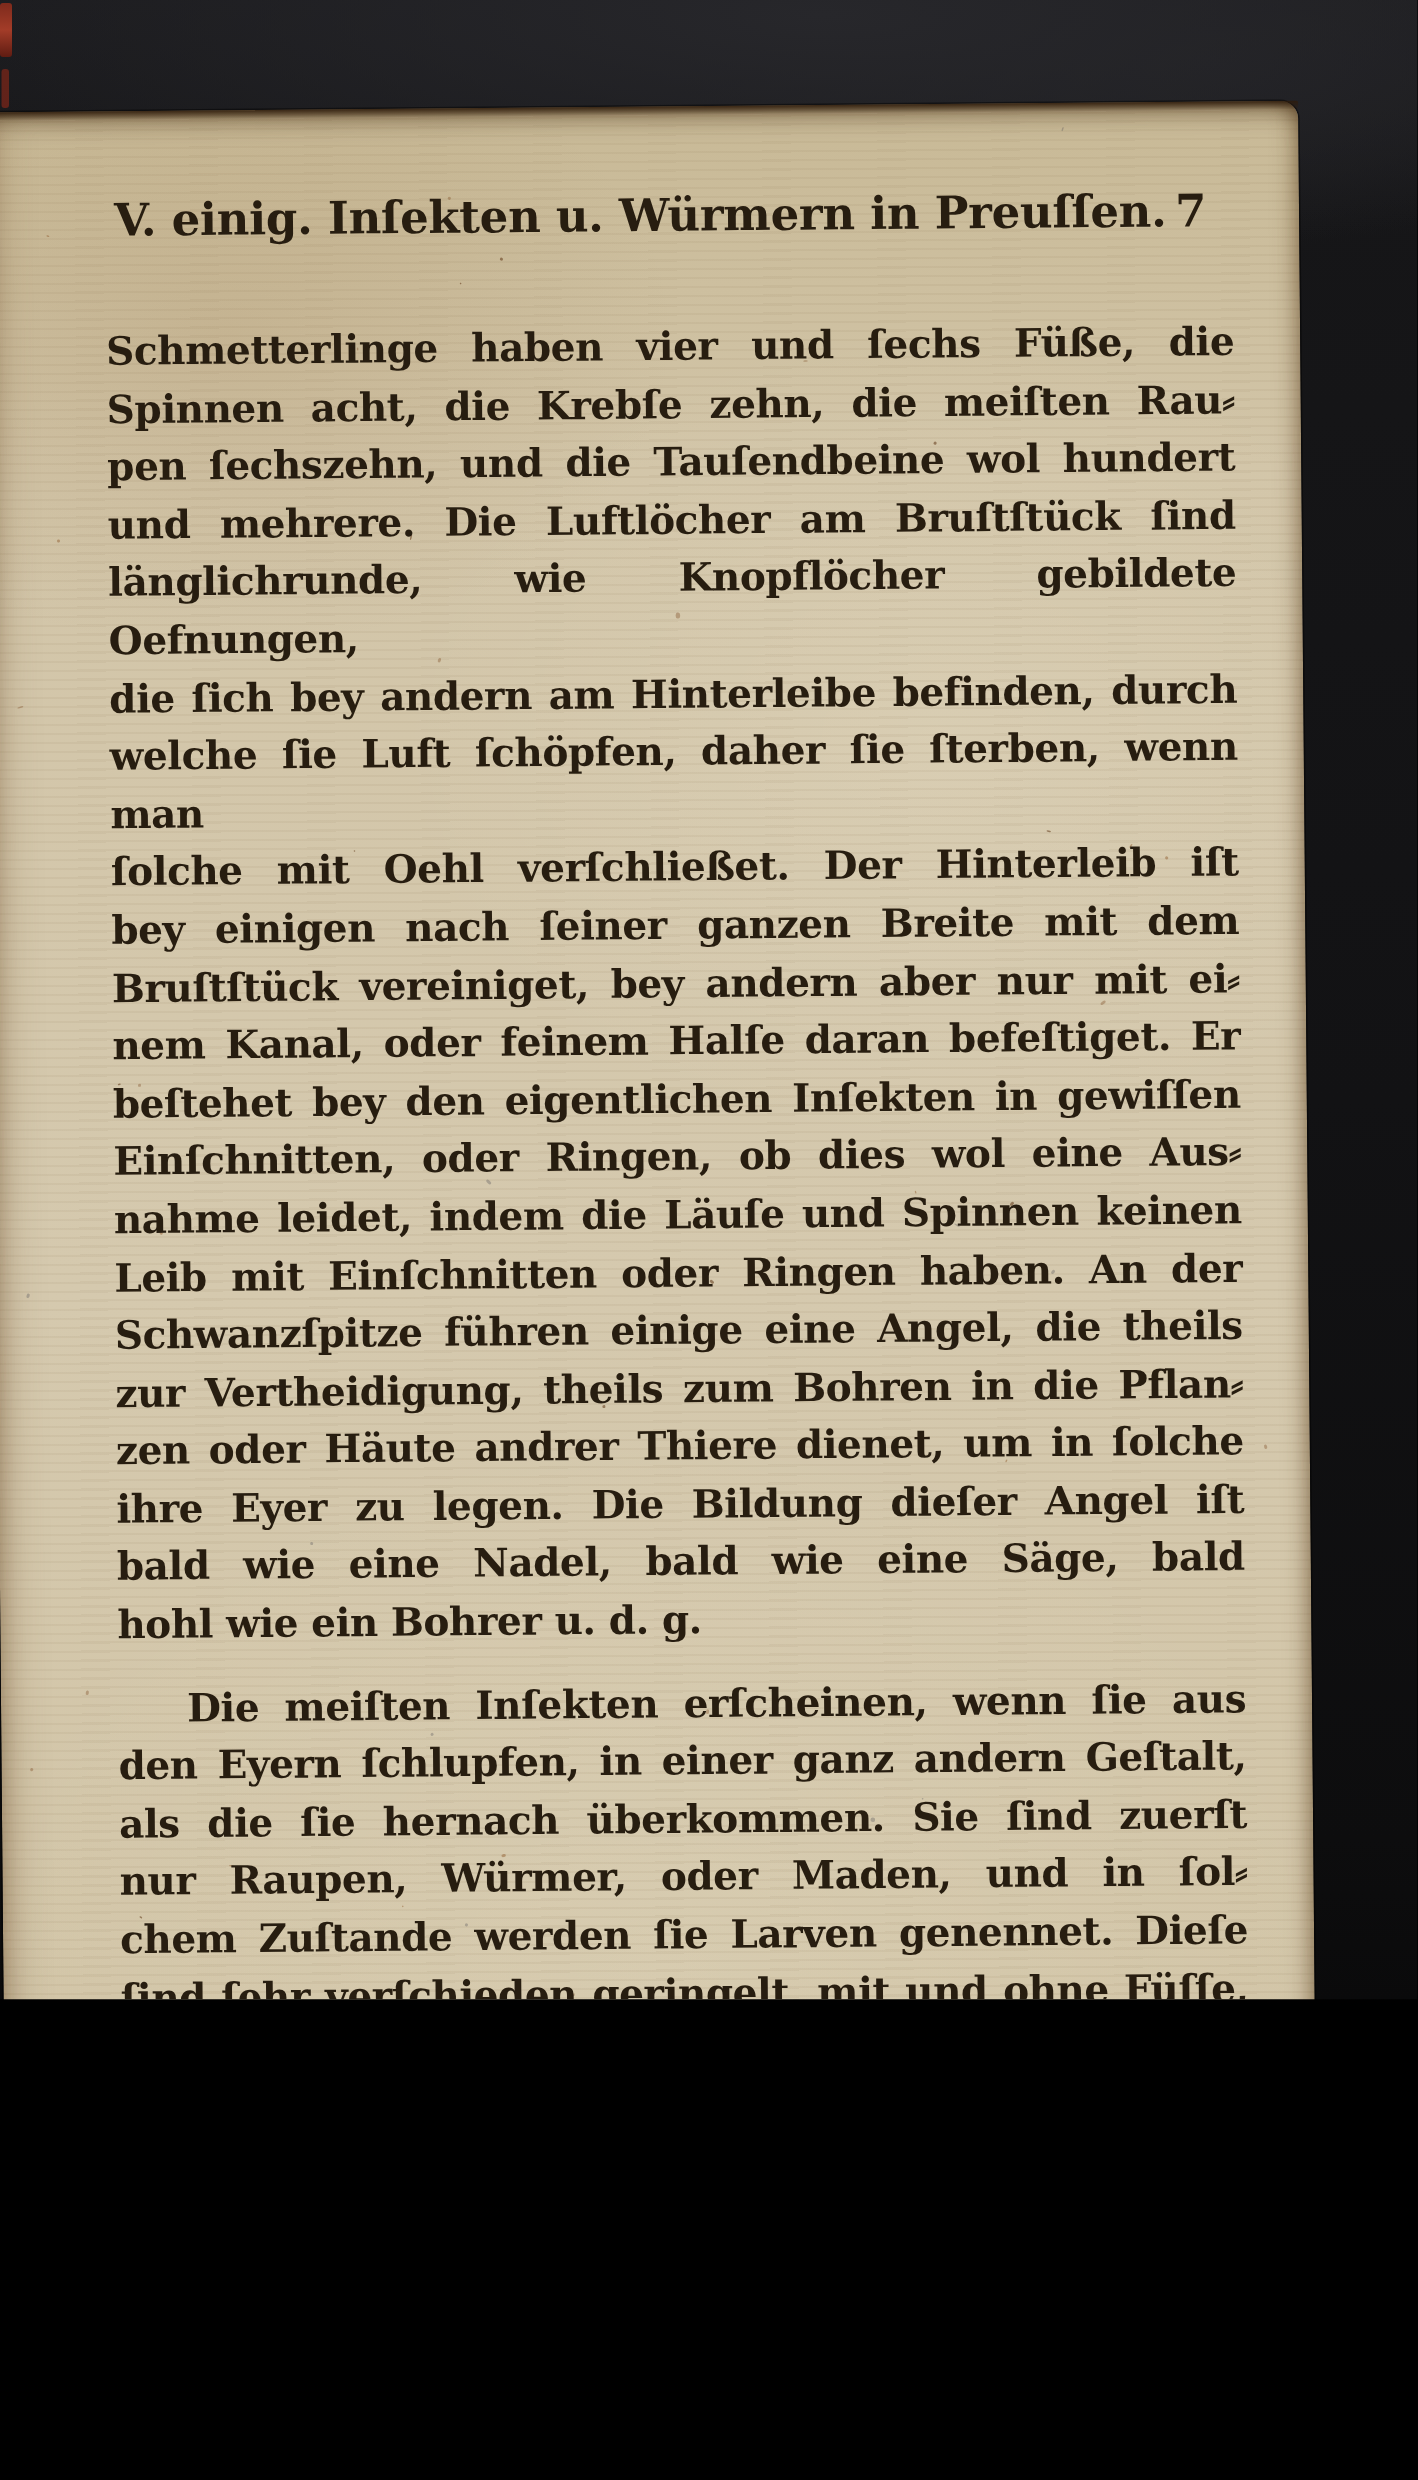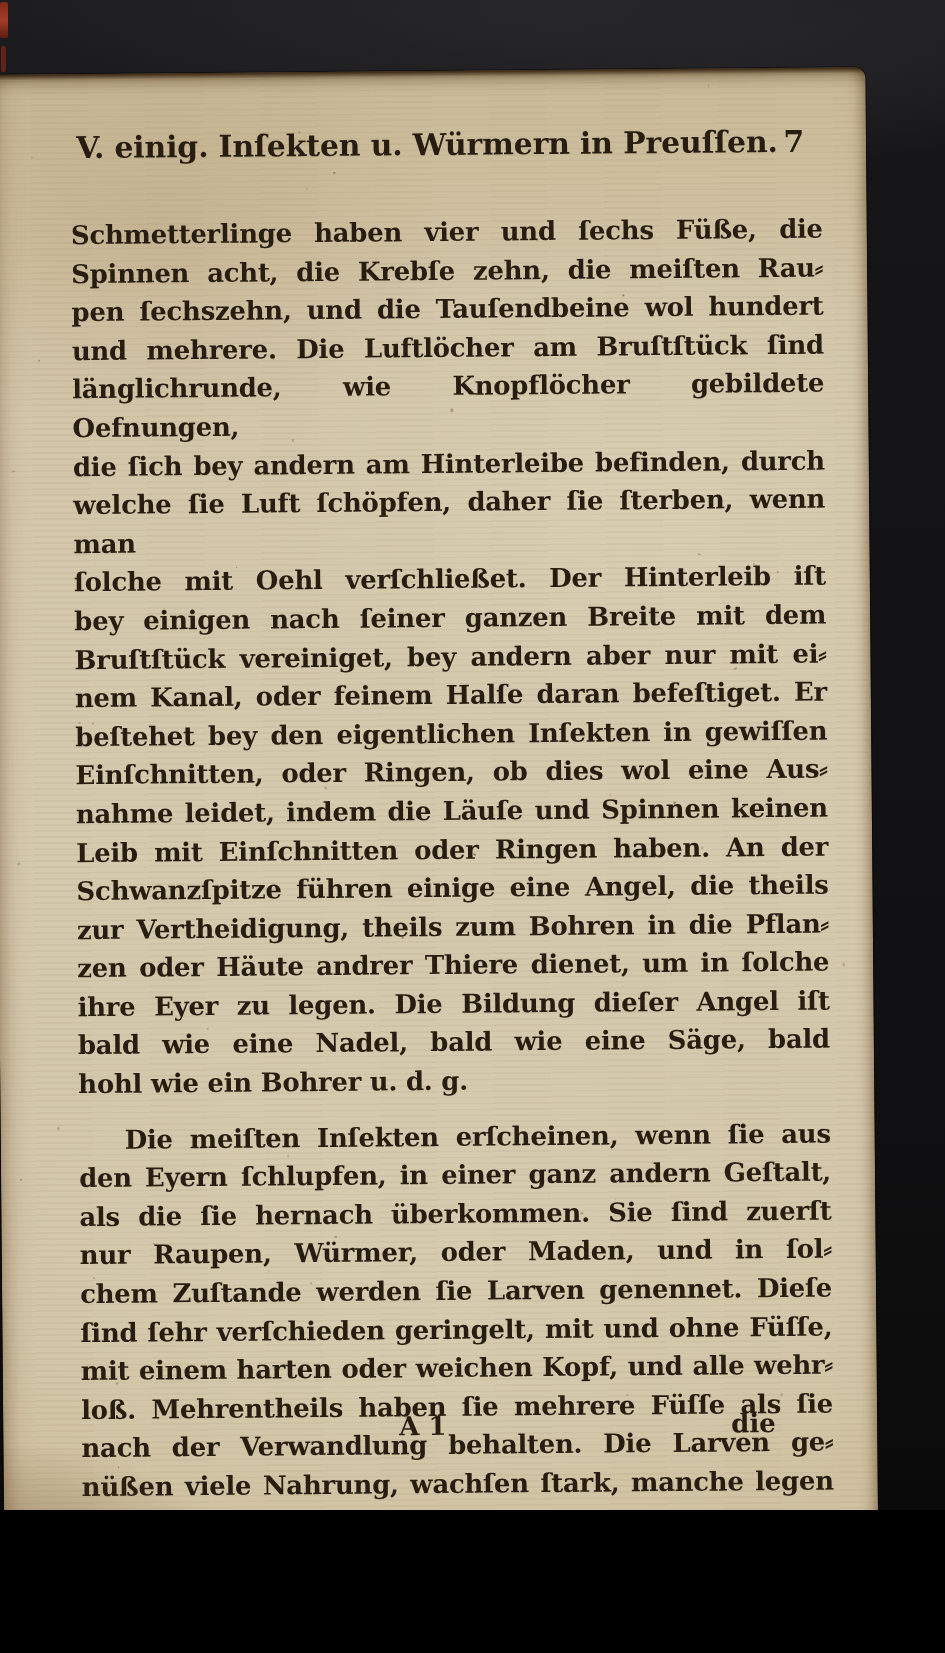--- a/index.html
+++ b/index.html
@@ -1,17 +1,17 @@
 <!DOCTYPE html>
 <html><head>
 <meta charset="utf-8">
 <style>
   html,body{margin:0;padding:0;background:#000;}
   .stage{
-    position:relative;width:945px;height:1510px;overflow:hidden;
+    position:relative;width:945px;height:1333px;overflow:hidden;
     background:
       radial-gradient(1100px 260px at 58% 10px, #27272b, rgba(39,39,43,0) 65%),
       radial-gradient(500px 180px at 85% 40px, #202023, rgba(32,32,35,0) 70%),
       linear-gradient(180deg,#1a1a1d 0px,#161618 120px,#121214 55%,#0d0d0e 92%,#0a0a0b 100%);
   }
   .paper{
     position:absolute;left:-2px;top:71px;width:874px;height:1512px;
     transform:rotate(-0.5deg);transform-origin:50% 50%;
     border-radius:3px 12px 14px 190px / 3px 12px 16px 64px;
     background:

